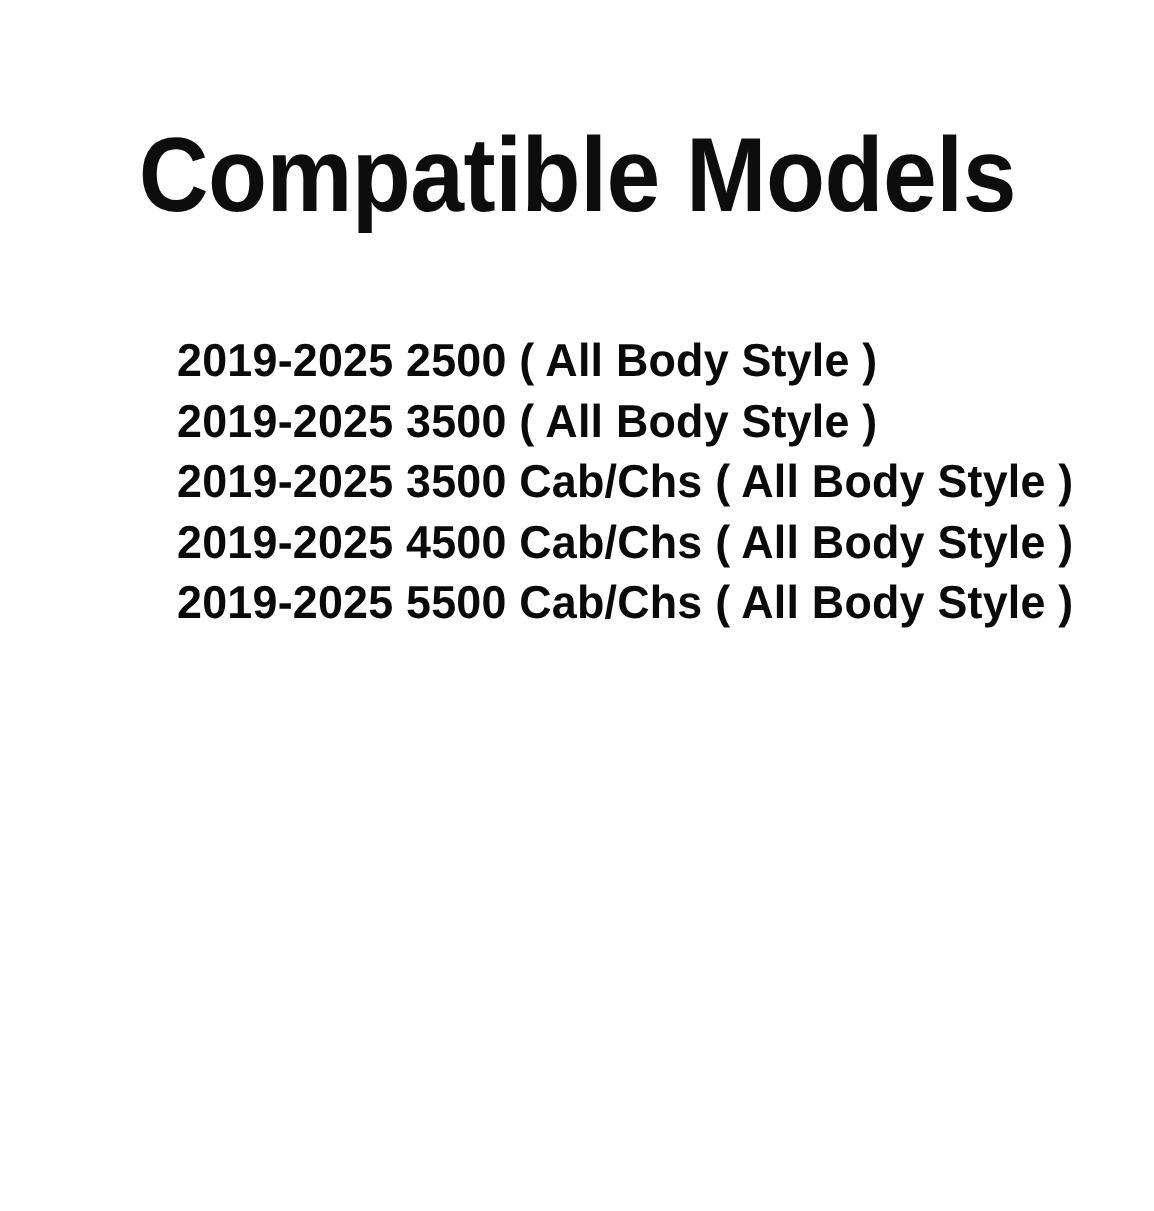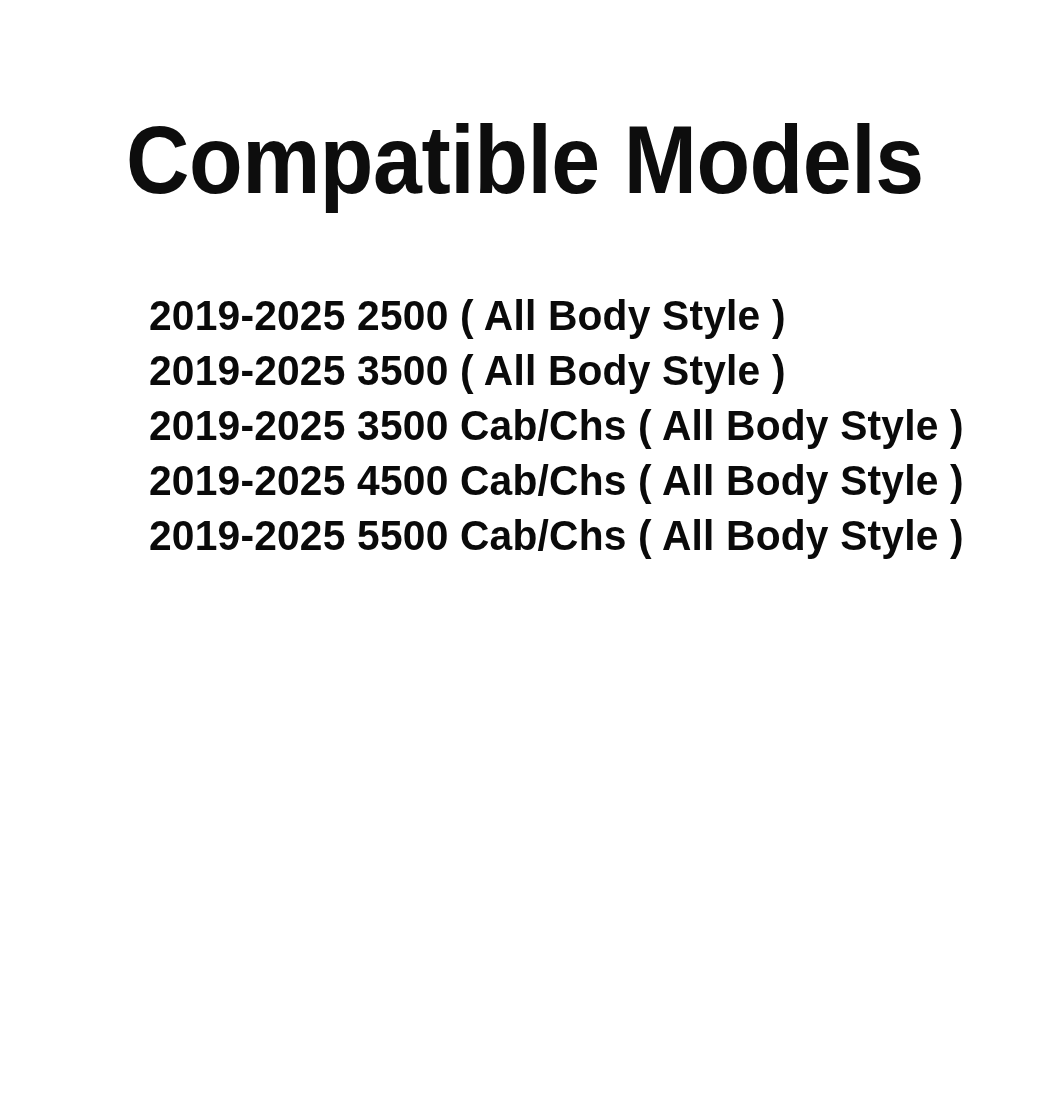--- a/index.html
+++ b/index.html
@@ -45,21 +45,21 @@
     transform: scaleX(0.915);
     transform-origin: 50% 50%;
   }
 
   
   #model-list {
     position: absolute;
     left: 145px;
     top: 284px;
     width: 880px;
-    margin: 4px;
+    margin: 16px;
     padding: 0;
     list-style: none;
   }
 
   #model-list li {
     font-family: "Liberation Sans", sans-serif;
     font-weight: 700;
     font-size: 42px;
     line-height: 55px;
     color: #0a0a0a;

